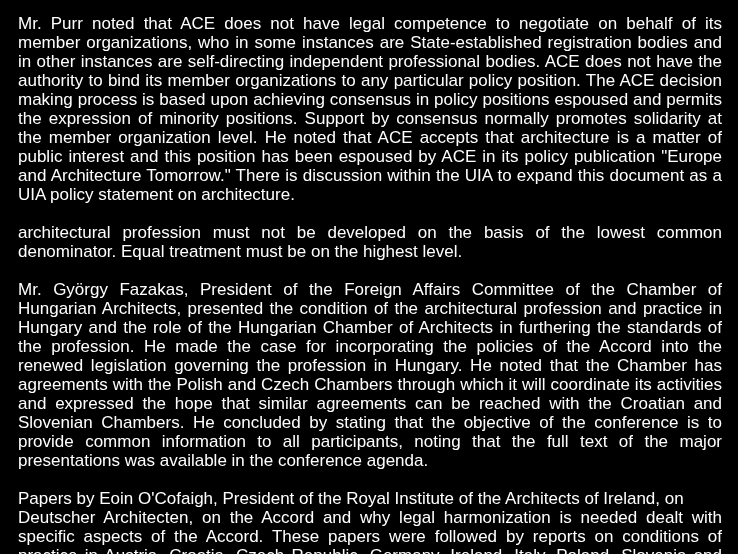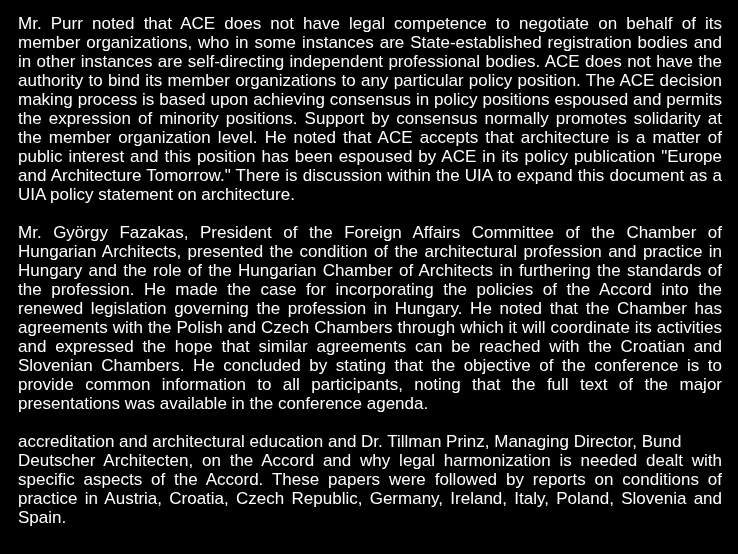--- a/index.html
+++ b/index.html
@@ -42,24 +42,25 @@
 </head>
 <body>
 
 <main class="page">
 
   <p class="para">
     <span class="seg">Mr. Purr noted that ACE does not have legal competence to negotiate on behalf of its member organizations, who in some instances are State-established registration bodies and in other instances are self-directing independent professional bodies. ACE does not have the authority to bind its member organizations to any particular policy position. The ACE decision making process is based upon achieving consensus in policy positions espoused and permits the expression of minority positions. Support by consensus normally promotes solidarity at the member organization level. He noted that ACE accepts that architecture is a matter of public interest and this position has been espoused by ACE in its policy publication "Europe and Architecture Tomorrow." There is discussion within the UIA to expand this document as a UIA policy statement on architecture.</span>
   </p>
 
   <p class="para">
+    <span class="seg">architectural profession must not be developed on the basis of the lowest common denominator. Equal treatment must be on the highest level.</span>
   </p>
 
   <p class="para">
     <span class="seg">Mr. György Fazakas, President of the Foreign Affairs Committee of the Chamber of Hungarian Architects, presented the condition of the architectural profession and practice in Hungary and the role of the Hungarian Chamber of Architects in furthering the standards of the profession. He made the case for incorporating the policies of the Accord into the renewed legislation governing the profession in Hungary. He noted that the Chamber has agreements with the Polish and Czech Chambers through which it will coordinate its activities and expressed the hope that similar agreements can be reached with the Croatian and Slovenian Chambers. He concluded by stating that the objective of the conference is to provide common information to all participants, noting that the full text of the major presentations was available in the conference agenda.</span>
   </p>
 
   <p class="para">
-    <span class="seg">accreditation and architectural education and Dr. Tillman Prinz, Managing Director, Bund</span>
+    <span class="seg">Papers by Eoin O'Cofaigh, President of the Royal Institute of the Architects of Ireland, on</span>
     <span class="seg">Deutscher Architecten, on the Accord and why legal harmonization is needed dealt with specific aspects of the Accord. These papers were followed by reports on conditions of practice in Austria, Croatia, Czech Republic, Germany, Ireland, Italy, Poland, Slovenia and Spain.</span>
   </p>
 
 </main>
 
 </body></html>

